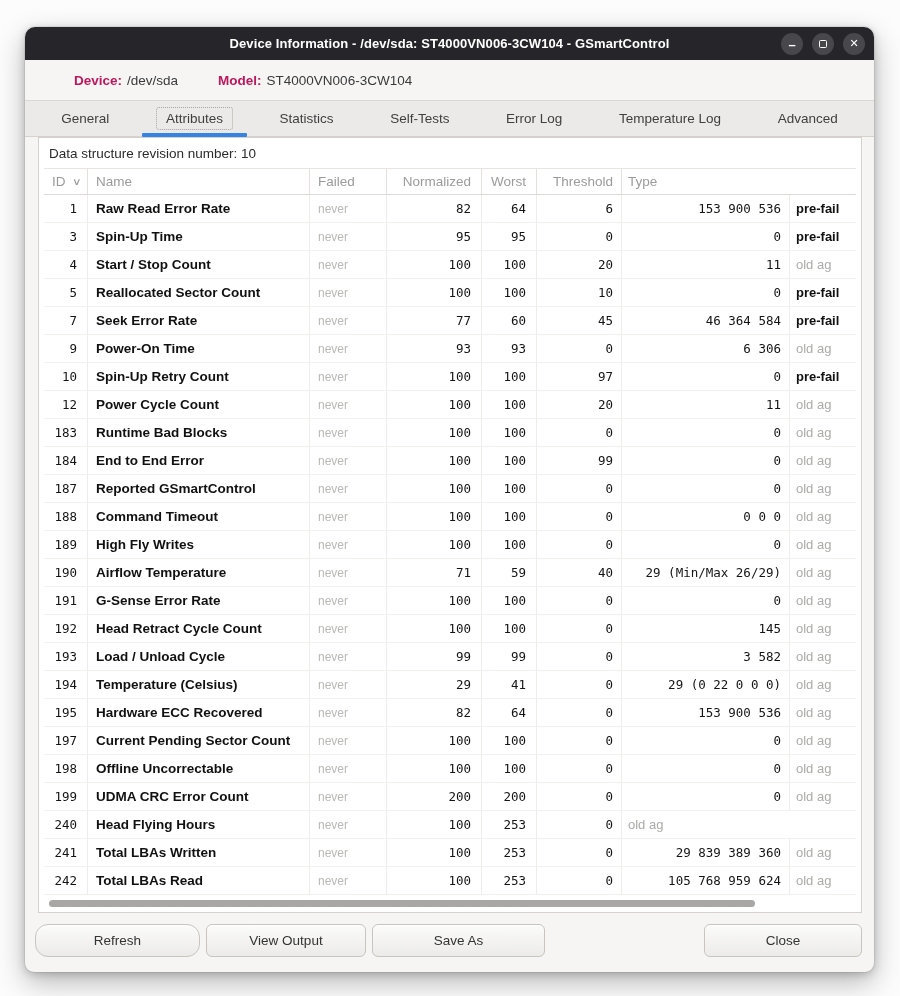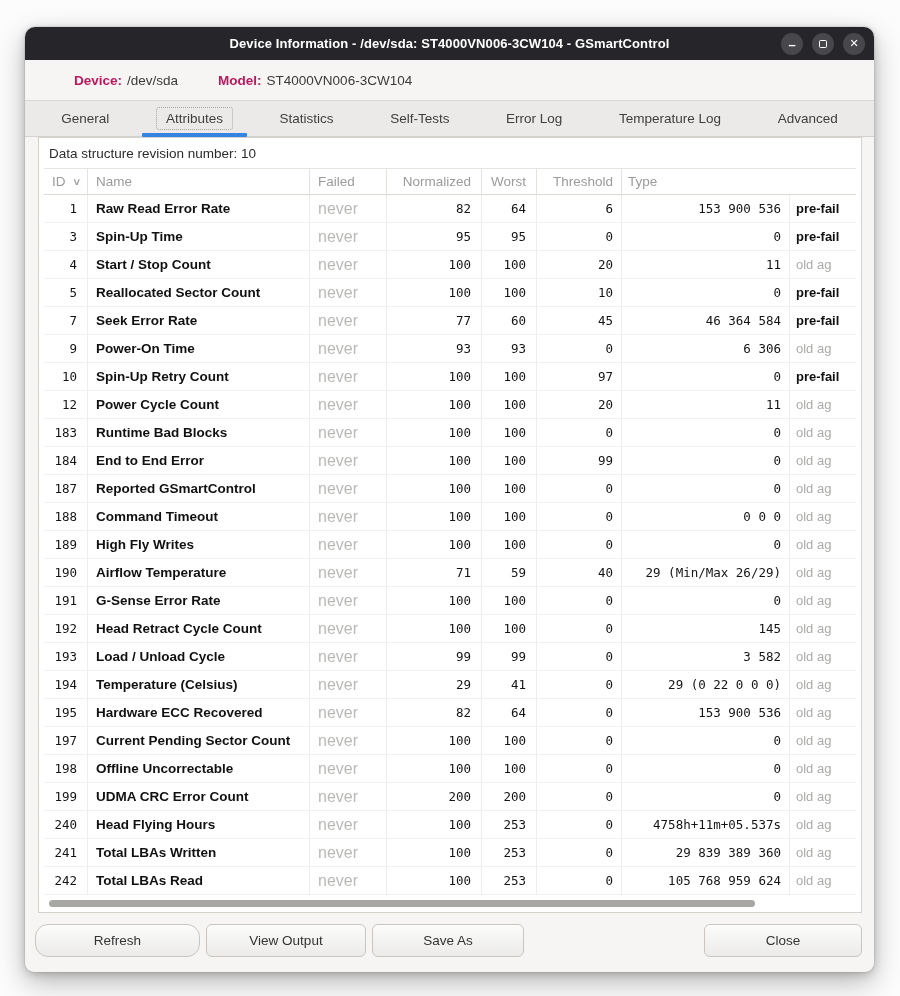--- a/index.html
+++ b/index.html
@@ -88,41 +88,41 @@
   .c-name   { width:222px; padding-left:8px; }
   .c-failed { width:77px;  padding-left:8px; }
   .c-norm   { width:95px;  justify-content:flex-end; padding-right:10px; }
   .c-worst  { width:55px;  justify-content:flex-end; padding-right:10px; }
   .c-thresh { width:85px;  justify-content:flex-end; padding-right:8px; }
   .c-raw    { width:168px; justify-content:flex-end; padding-right:8px; }
   .c-type   { width:66px;  padding-left:6px; }
   
   .mono { font-family:"DejaVu Sans Mono","Liberation Mono",monospace; font-size:12.5px; color:#141414; }
   .cell-name { font-weight:bold; font-size:13.5px; color:#111; }
-  .cell-failed { font-size:16px; color:#b9b9b7; }
+  .cell-failed { font-size:12px; color:#b9b9b7; }
   .type-prefail { font-weight:bold; font-size:13px; color:#111; }
   .type-oldage { font-size:13px; color:#ababa9; }
   
   .hscroll {
     position:absolute; left:10px; bottom:5px; width:706px; height:7px;
     background:#a9a7a4; border-radius:4px; cursor:pointer;
   }
   
   .footer { position:absolute; left:0; right:0; top:897px; height:34px; }
   .btn {
     position:absolute; top:0; height:33px;
     background:linear-gradient(#fbfbfa,#ecebe9);
     border:1px solid #c9c4bf; border-radius:6px;
     font-size:13.5px; color:#343434; font-family:inherit;
     box-shadow:inset 0 1px 0 rgba(255,255,255,.65);
     cursor:pointer;
   }
   .btn-refresh { left:10px;  width:165px;border-radius:13px; }
   .btn-view    { left:181px; width:160px; }
-  .btn-save    { left:347px; width:152px; }
+  .btn-save    { left:347px; width:173px; }
   .btn-close   { right:12px; width:158px; }
 </style>
 </head>
 <body>
 
 <div class="window">
 
   <div class="titlebar">
     <span class="title-text">Device Information - /dev/sda: ST4000VN006-3CW104 - GSmartControl</span>
     <div class="win-controls">
@@ -418,21 +418,20 @@
             <div class="td c-raw mono">0</div>
             <div class="td c-type last type-oldage">old ag</div>
           </div>
           <div class="trow">
             <div class="td c-id mono">240</div>
             <div class="td c-name cell-name">Head Flying Hours</div>
             <div class="td c-failed cell-failed">never</div>
             <div class="td c-norm mono">100</div>
             <div class="td c-worst mono">253</div>
             <div class="td c-thresh mono">0</div>
-            <div class="td c-raw mono">4758h+11m+05.537s</div>
             <div class="td c-type last type-oldage">old ag</div>
           </div>
           <div class="trow">
             <div class="td c-id mono">241</div>
             <div class="td c-name cell-name">Total LBAs Written</div>
             <div class="td c-failed cell-failed">never</div>
             <div class="td c-norm mono">100</div>
             <div class="td c-worst mono">253</div>
             <div class="td c-thresh mono">0</div>
             <div class="td c-raw mono">29 839 389 360</div>

